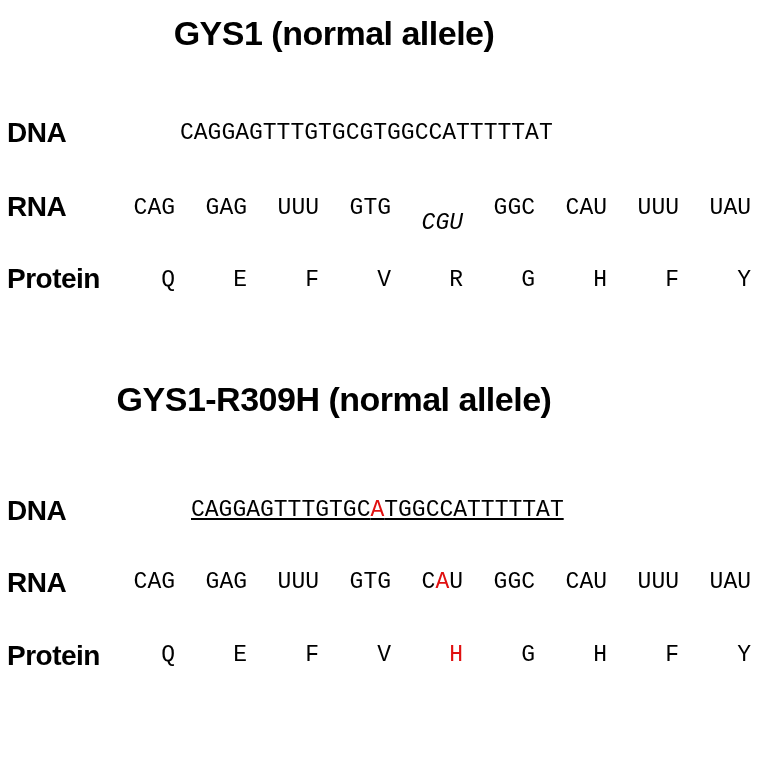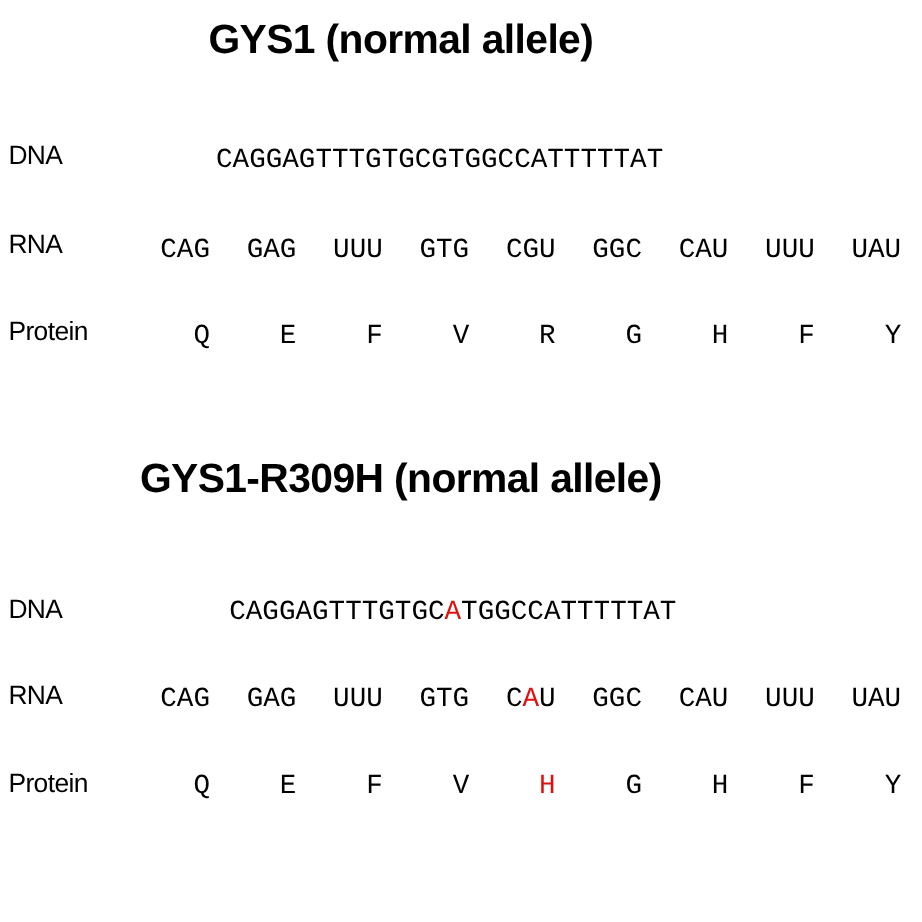--- a/index.html
+++ b/index.html
@@ -4,21 +4,21 @@
 <style>
   html, body { margin: 0; padding: 0; background: #ffffff; }
   body { width: 768px; height: 768px; position: relative; overflow: hidden; color: #000; }
   .title {
     position: absolute; left: 0; width: 668px; text-align: center;
     font-family: "Liberation Sans", sans-serif; font-weight: bold; font-size: 34px;
     letter-spacing: -0.5px;
   }
   .label {
     position: absolute; left: 7px;
-    font-family: "Liberation Sans", sans-serif; font-weight: normal; font-size: 22px;
+    font-family: "Liberation Sans", sans-serif; font-weight: bold; font-size: 28px;
     letter-spacing: -0.5px;
   }
   .seq {
     position: absolute;
     font-family: "Liberation Mono", monospace; font-size: 23px;
     white-space: pre;
   }
   .cell {
     position: absolute; width: 60px; text-align: right;
     font-family: "Liberation Mono", monospace; font-size: 23px;
@@ -32,21 +32,21 @@
 
 <div class="label" style="top:117px;">DNA</div>
 <div class="seq" style="left:180px; top:120px;"><span>CAGGAGTTTGTGC</span><span>G</span><span>TGGCCATTTTTAT</span></div>
 
 <div class="label" style="top:191px;">RNA</div>
 <div>
   <div class="cell" style="left:115px; top:195px;">CAG</div>
   <div class="cell" style="left:187px; top:195px;">GAG</div>
   <div class="cell" style="left:259px; top:195px;">UUU</div>
   <div class="cell" style="left:331px; top:195px;">GTG</div>
-  <div class="cell" style="left:403px; top:195px;">CGU</div>
+  <div class="cell" style="left:403px; top:210px;font-style:italic;">CGU</div>
   <div class="cell" style="left:475px; top:195px;">GGC</div>
   <div class="cell" style="left:547px; top:195px;">CAU</div>
   <div class="cell" style="left:619px; top:195px;">UUU</div>
   <div class="cell" style="left:691px; top:195px;">UAU</div>
 </div>
 
 <div class="label" style="top:263px;">Protein</div>
 <div>
   <div class="cell" style="left:115px; top:267px;">Q</div>
   <div class="cell" style="left:187px; top:267px;">E</div>
@@ -55,21 +55,21 @@
   <div class="cell" style="left:403px; top:267px;">R</div>
   <div class="cell" style="left:475px; top:267px;">G</div>
   <div class="cell" style="left:547px; top:267px;">H</div>
   <div class="cell" style="left:619px; top:267px;">F</div>
   <div class="cell" style="left:691px; top:267px;">Y</div>
 </div>
 
 <div class="title" style="top:380px;">GYS1-R309H (normal allele)</div>
 
 <div class="label" style="top:495px;">DNA</div>
-<div class="seq" style="left:191px; top:497px;"><span>CAGGAGTTTGTGC</span><span class="mut">A</span><span>TGGCCATTTTTAT</span></div>
+<div class="seq" style="left:191px; top:497px;text-decoration:underline;"><span>CAGGAGTTTGTGC</span><span class="mut">A</span><span>TGGCCATTTTTAT</span></div>
 
 <div class="label" style="top:567px;">RNA</div>
 <div>
   <div class="cell" style="left:115px; top:569px;">CAG</div>
   <div class="cell" style="left:187px; top:569px;">GAG</div>
   <div class="cell" style="left:259px; top:569px;">UUU</div>
   <div class="cell" style="left:331px; top:569px;">GTG</div>
   <div class="cell" style="left:403px; top:569px;"><span>C</span><span class="mut">A</span><span>U</span></div>
   <div class="cell" style="left:475px; top:569px;">GGC</div>
   <div class="cell" style="left:547px; top:569px;">CAU</div>

